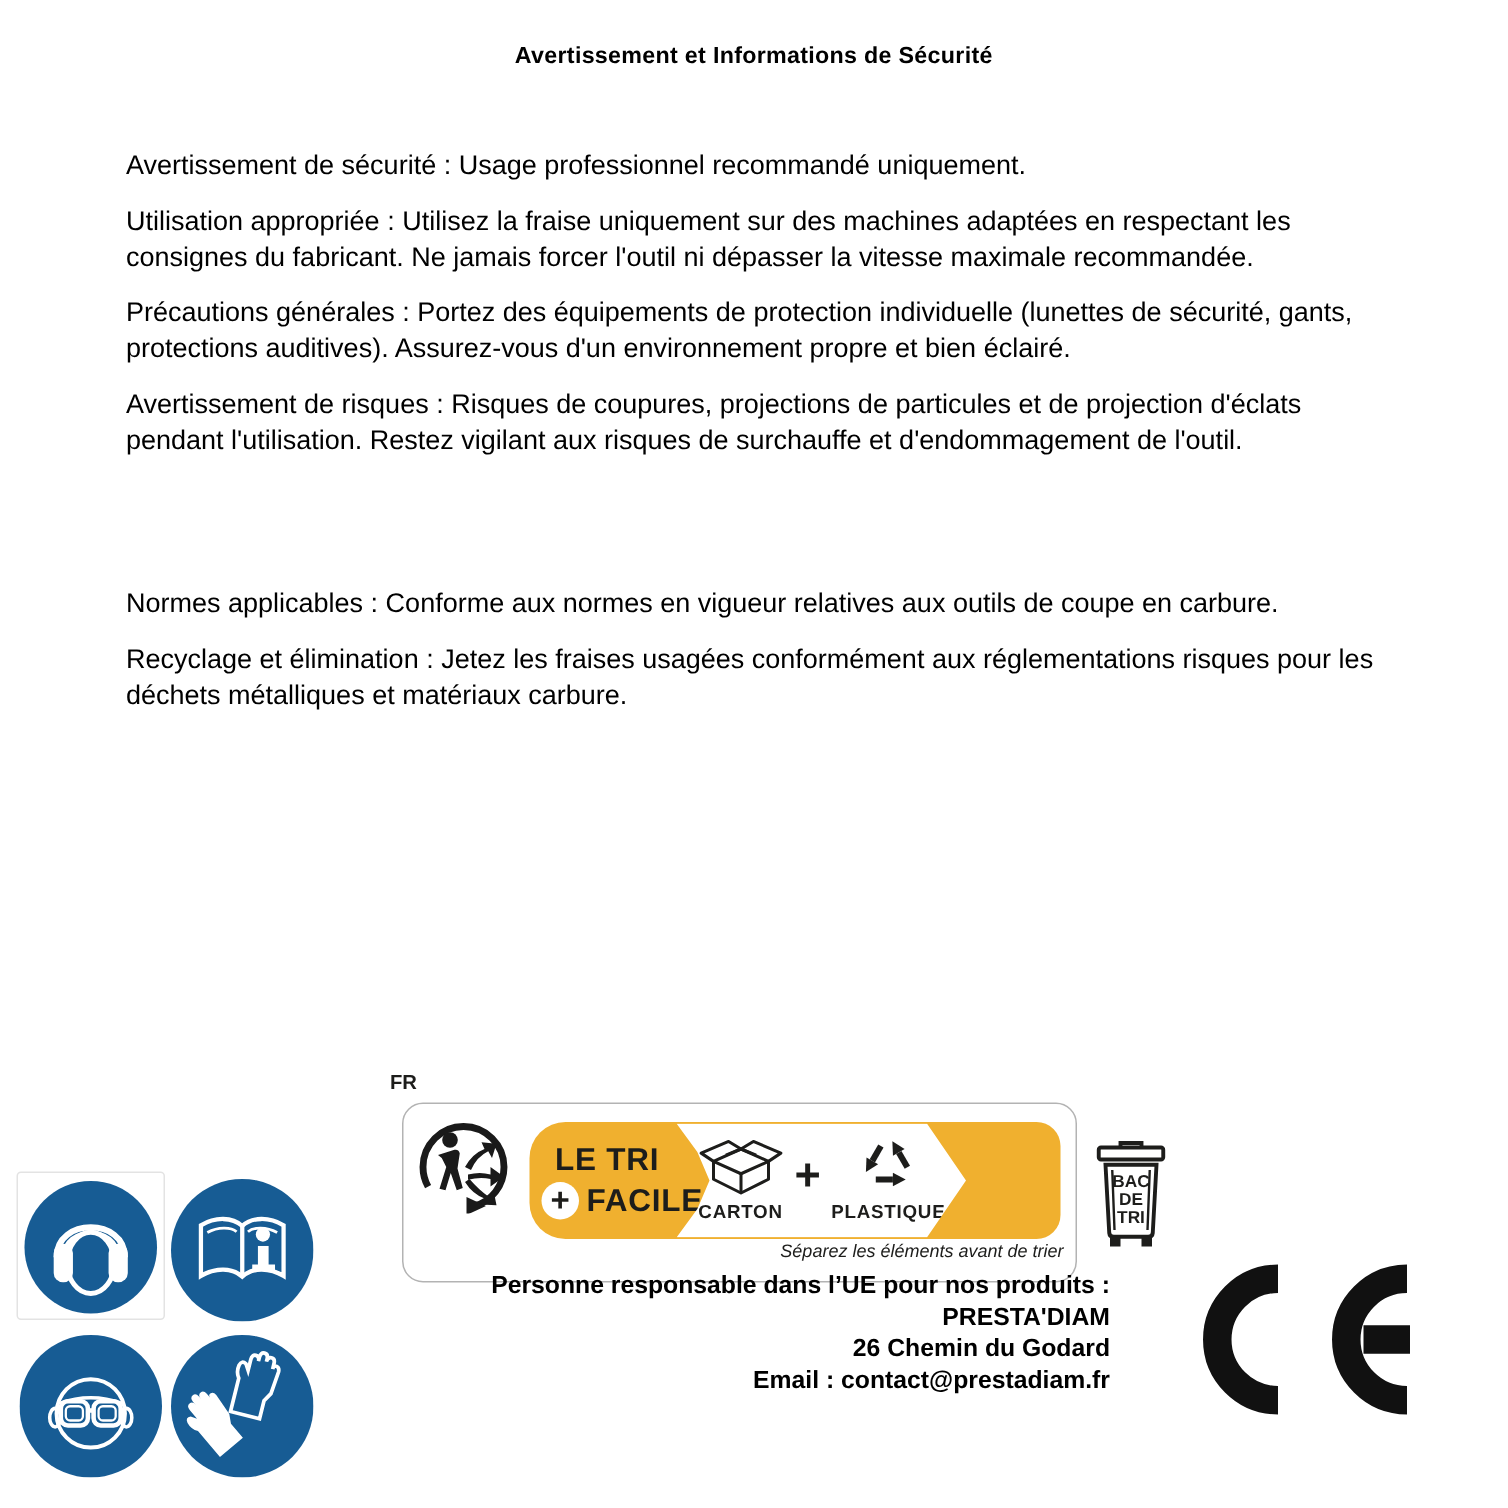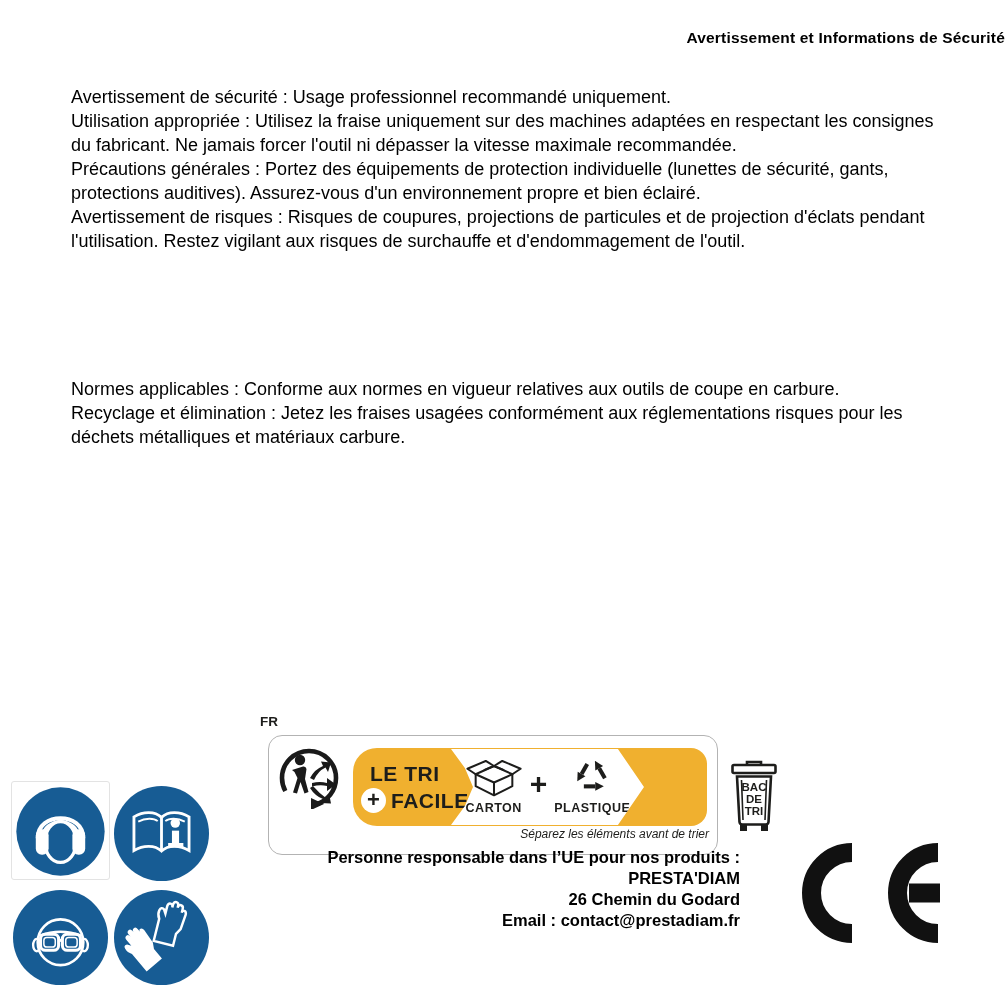--- a/index.html
+++ b/index.html
@@ -1,24 +1,24 @@
 <!DOCTYPE html>
 <html style="--blue: #175C94; --yellow: #F0B02F;"><head>
 <meta charset="utf-8">
 <style>
   html,body{margin:0;padding:0;background:#ffffff;}
   .page{position:relative;width:1005px;height:1005px;background:#fff;overflow:hidden;
         font-family:"Liberation Sans",sans-serif;color:#000;}
 
   
-  .title{position:absolute;top:29px;left:0;width:100%;text-align:right;
+  .title{position:absolute;top:29px;left:0;width:100%;text-align:center;
          font-size:15.5px;font-weight:bold;letter-spacing:.2px;}
   .safety{position:absolute;left:71px;top:85px;width:872px;}
   .norms{position:absolute;left:71px;top:377px;width:872px;}
-  .safety p,.norms p{margin:0;font-size:18px;line-height:24px;}
+  .safety p,.norms p{margin:13px;font-size:18px;line-height:24px;}
 
   
   .sticker{position:absolute;left:11px;top:781px;width:97px;height:97px;
            border:1px solid #e3e3e3;border-radius:3px;background:#fff;}
   .micon{position:absolute;}
   .bluebg{fill:var(--blue);}
   .wl{stroke:#fff;fill:none;}
 
   
   .fr{position:absolute;left:260px;top:714px;font-size:13.5px;font-weight:bold;color:#1d1d1b;}

